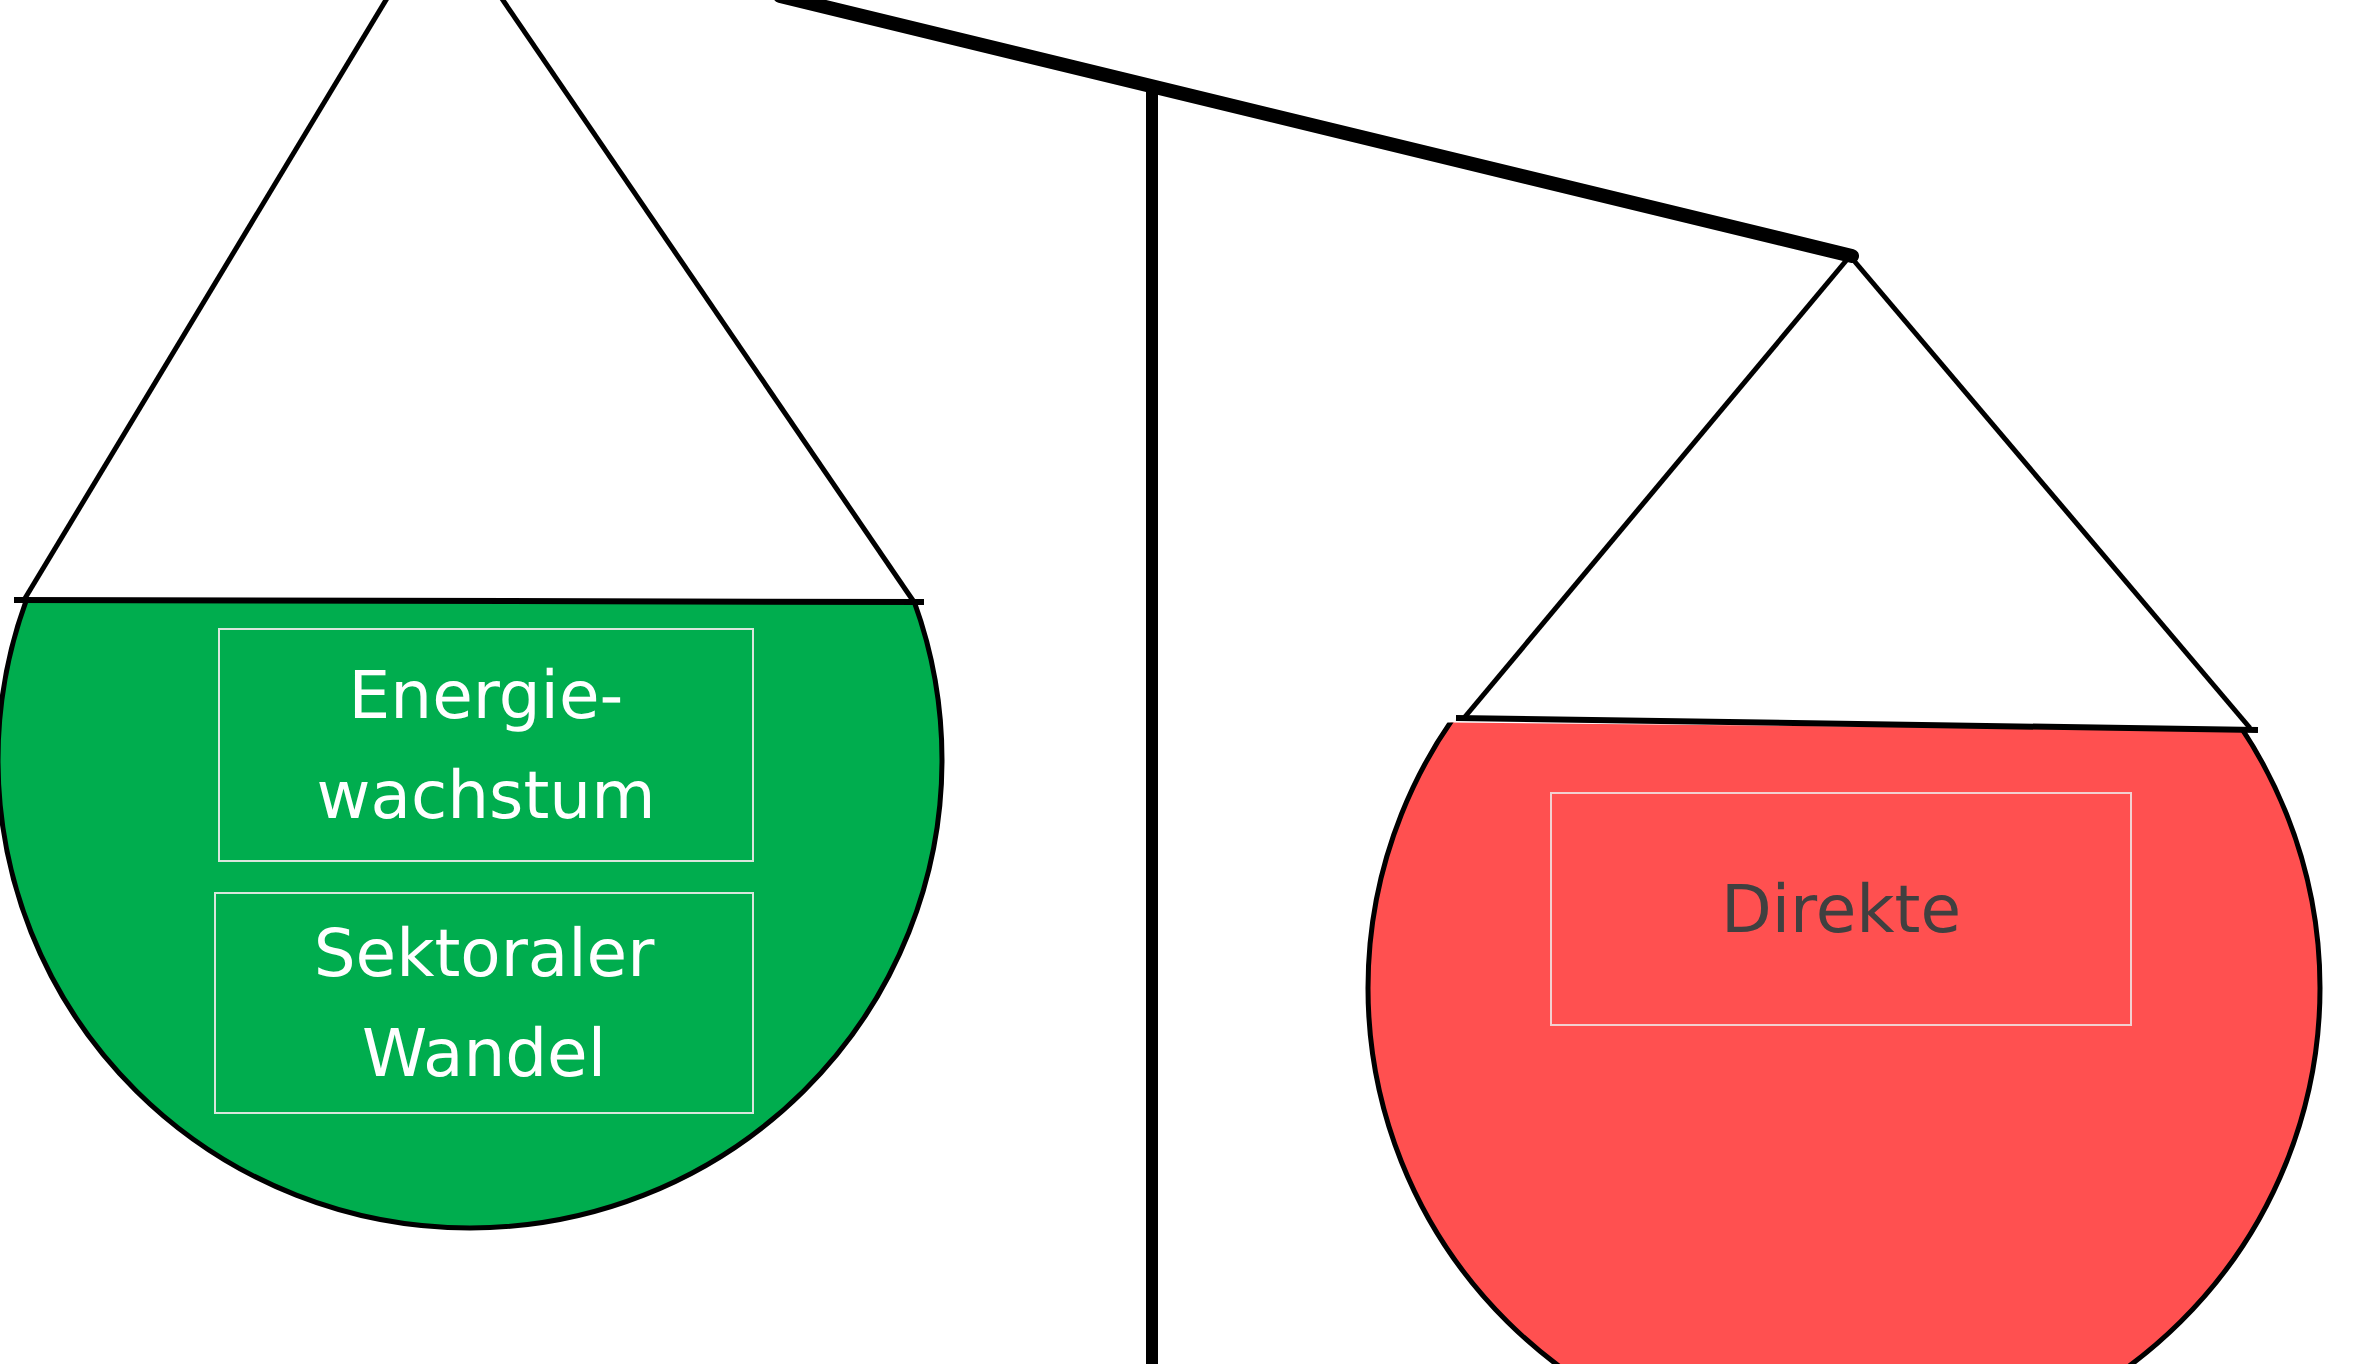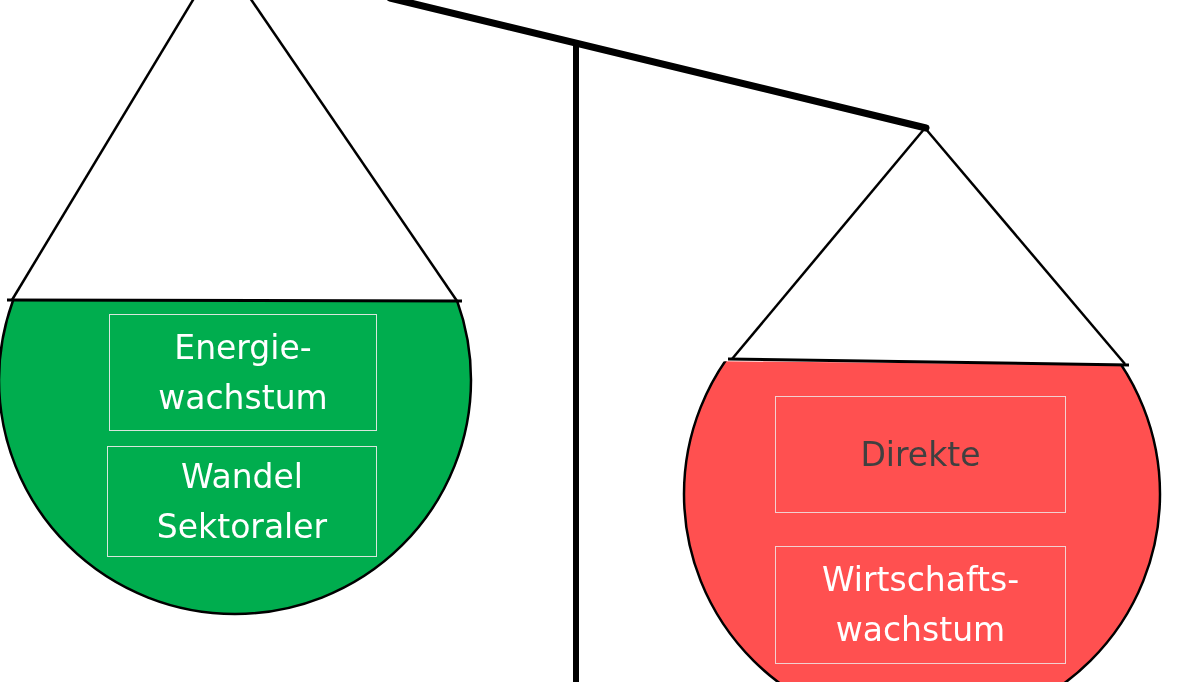--- a/index.html
+++ b/index.html
@@ -48,24 +48,20 @@
 
     <ellipse id="rightBowl" cx="922" cy="494" rx="238" ry="236" fill="#FF5050" stroke="#000" stroke-width="2.5" clip-path="url(#rightClip)"></ellipse>
     <line x1="728" y1="359" x2="1129" y2="365" stroke="#000" stroke-width="3"></line>
   </svg>
 
   <div class="label-box green" style="left: 109px; top: 314px; width: 268px; height: 117px; color: rgb(255, 255, 255);">
     <span>Energie-</span>
     <span>wachstum</span>
   </div>
   <div class="label-box green" style="left: 107px; top: 446px; width: 270px; height: 111px; color: rgb(255, 255, 255);">
+    <span>Sektoraler</span>
     <span>Wandel</span>
-    <span>Sektoraler</span>
   </div>
 
   <div class="label-box red" style="left: 775px; top: 396px; width: 291px; height: 117px; color: #404040;">
     <span>Direkte</span>
   </div>
-  <div class="label-box red" style="left: 775px; top: 546px; width: 291px; height: 118px; color: rgb(255, 255, 255);">
-    <span>Wirtschafts-</span>
-    <span>wachstum</span>
-  </div>
 </div>
 
 </body></html>

